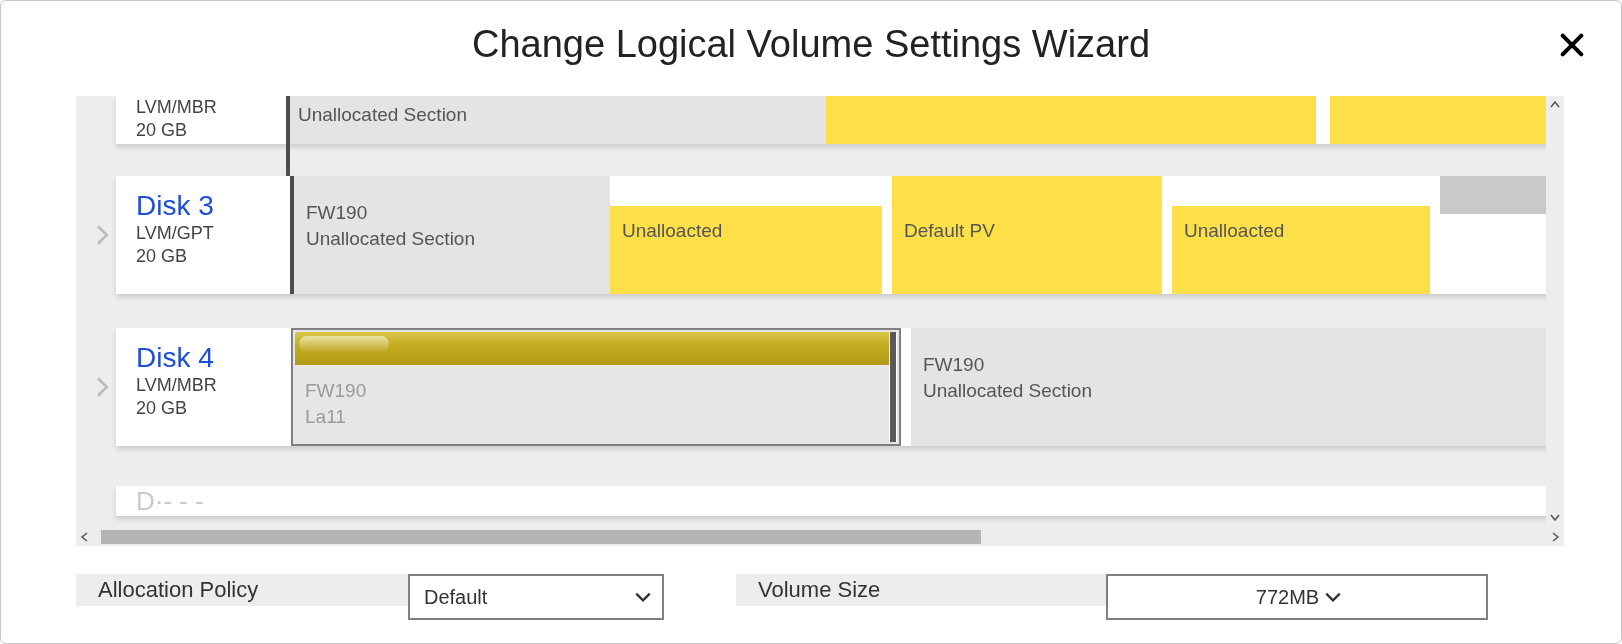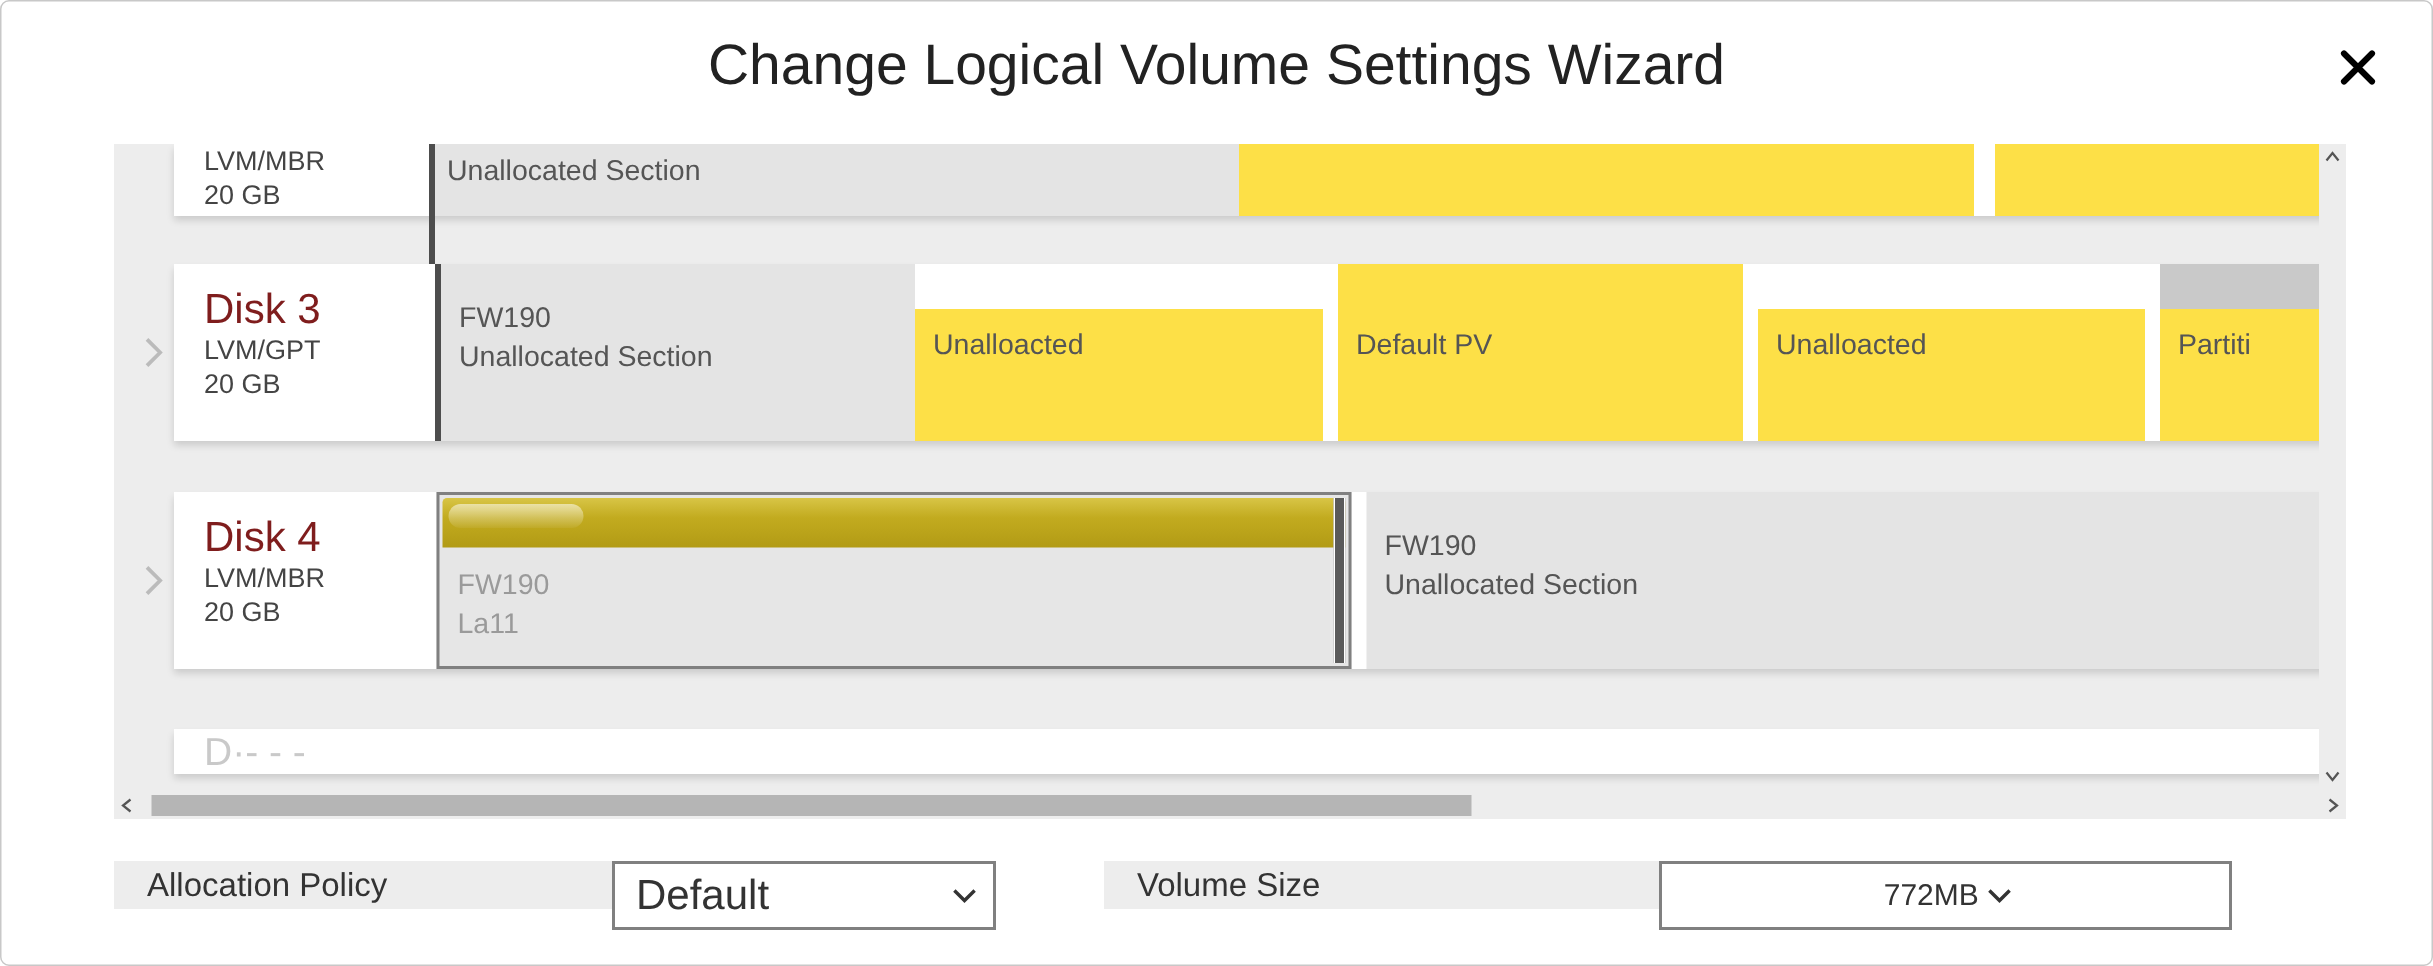--- a/index.html
+++ b/index.html
@@ -54,21 +54,21 @@
   box-shadow: 0 3px 5px rgba(0,0,0,0.15);
 }
 .disk-header {
   position: absolute;
   left: 0; top: 0;
   width: 170px;
   height: 100%;
   padding: 14px 8px 0 20px;
   background: #fff;
 }
-.disk-title { font-size: 28px; font-weight: 400; color: #7f1d1d; }
+.disk-title { font-size: 28px; font-weight: 400; color: #1d4ed8; }
 .disk-meta { font-size: 18px; color: #444; line-height: 1.3; font-weight: 300; }
 .expand-caret {
   position: absolute;
   left: -20px;
   top: 50%;
   transform: translateY(-50%);
   width: 14px; height: 20px;
   color: #aaa;
   cursor: pointer;
 }
@@ -165,21 +165,21 @@
   flex: 0 0 auto;
 }
 .select-box {
   height:46px;
   border:2px solid #808080;
   background:#fff;
   display:flex;
   align-items:center;
   justify-content:space-between;
   padding:0 10px 0 14px;
-  font-size:28px;
+  font-size:20px;
   color:#333;
   cursor:pointer;
   flex: 0 0 auto;
 }
 .chev { width:18px; height:18px; }
 .num-input {
   height:46px;
   border:2px solid #808080;
   background:#fff;
   display:flex;
@@ -253,25 +253,20 @@
           </div>
       </div>
       <div class="seg white-seg" style="left:1046px; width:10px;"></div>
       <div class="seg mid-gray" style="left:1056px; top:30px; height:88px; width:258px;">
         <div class="seg-label" style="padding-top:12px;">
             <span class="ln1">Unalloacted</span>
           </div>
       </div>
       <div class="seg white-seg" style="left:1314px; width:10px; top:30px; height:88px;"></div>
       <div class="seg mid-gray" style="left:1324px; width:110px; height:38px; top:0; background:#c9c9c9;"></div>
-      <div class="seg mid-gray" style="left:1324px; top:30px; height:88px; width:110px;">
-        <div class="seg-label" style="padding-top:12px;">
-            <span class="ln1">Partiti</span>
-          </div>
-      </div>
     </div>
 
     <div class="disk-row" style="top:232px;">
       <div class="expand-caret">
         <svg viewBox="0 0 10 16">
             <path d="M1 1 L8 8 L1 15" fill="none" stroke="#bbb" stroke-width="2"></path>
           </svg>
       </div>
       <div class="disk-header">
         <div class="disk-title">Disk 4</div>

